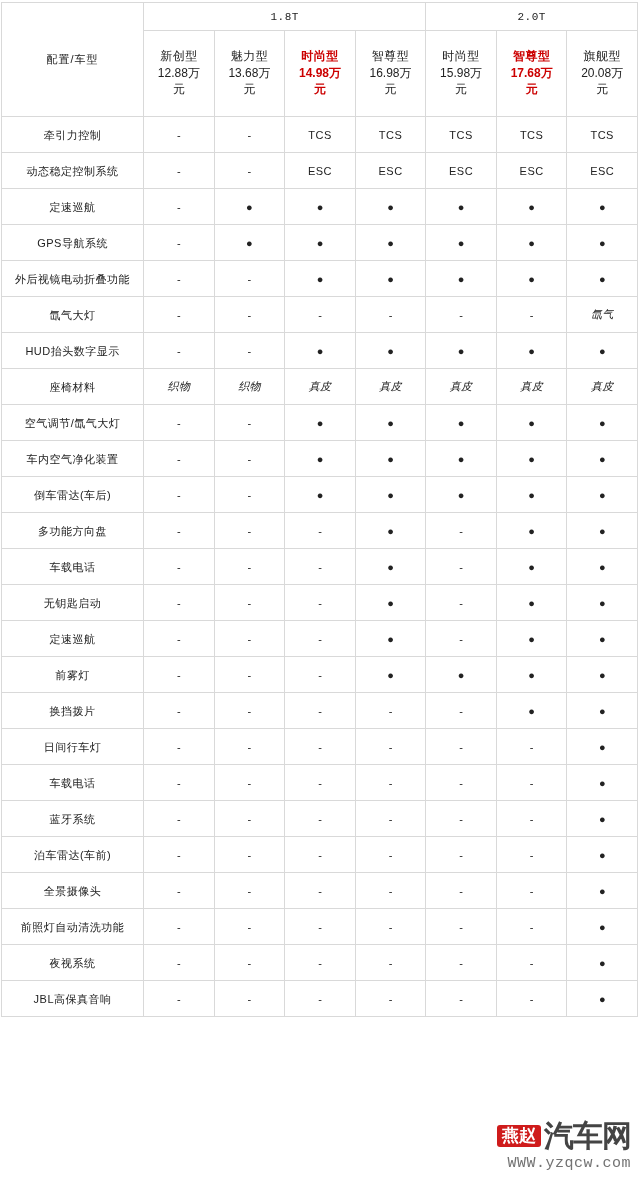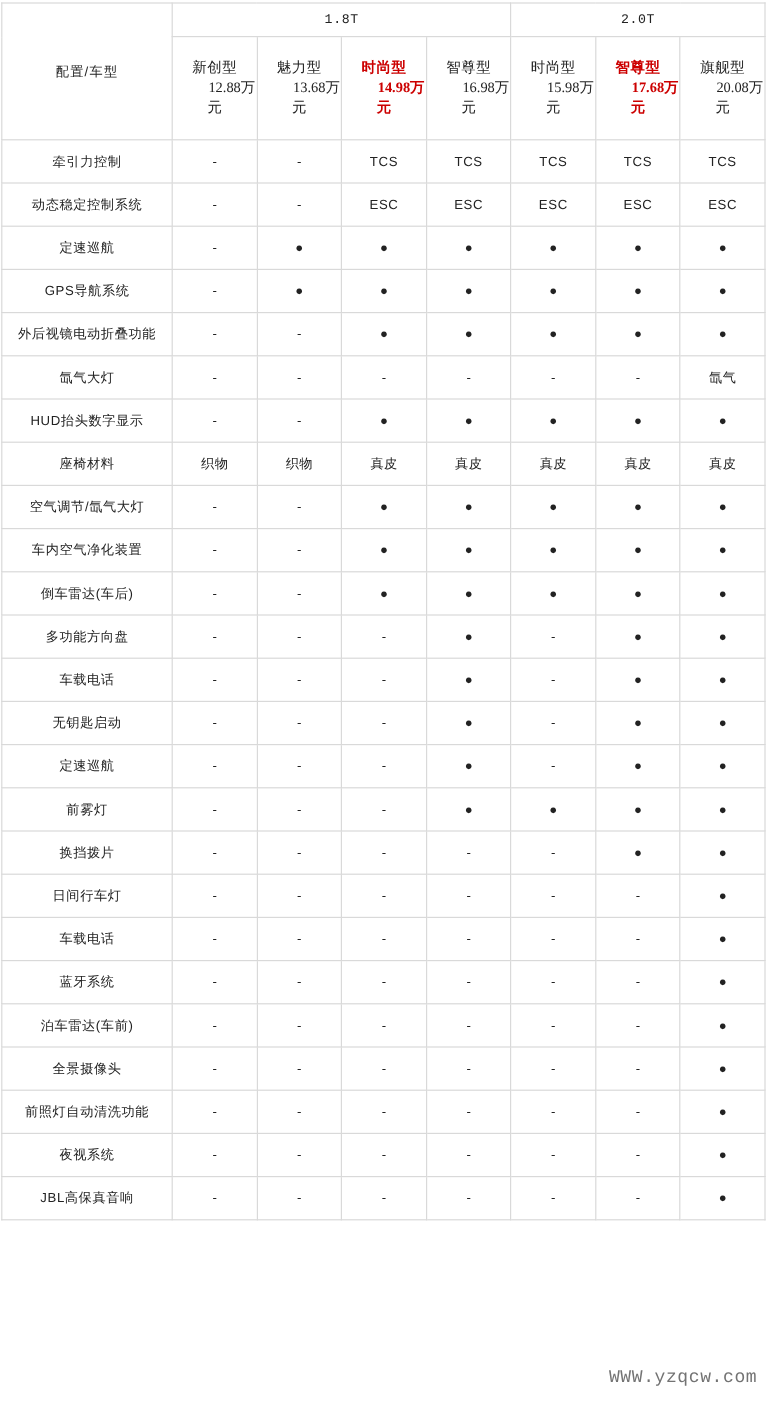--- a/index.html
+++ b/index.html
@@ -51,22 +51,21 @@
     line-height: 17px;
   }
   .trim-name {
     display: block;
     font-size: 12px;
     letter-spacing: 0.5px;
   }
   .trim-price {
     display: block;
     font-size: 12px;
-    font-family: Liberation Serif, serif;
-    text-align: right;
+    font-family: Liberation Sans, sans-serif;
   }
   .trim-price-unit {
     display: block;
     font-size: 12px;
     font-family: "Liberation Mono", monospace;
   }
   .highlight .trim-name,
   .highlight .trim-price,
   .highlight .trim-price-unit {
     color: #cc0000;
@@ -81,21 +80,21 @@
     line-height: 18px;
     padding: 6px 8px;
   }
   tbody tr { height: 36px; }
   .cell {
     font-size: 11px;
     color: #333;
   }
   .cell.dot { font-size: 13px; color: #111; }
   .cell.dash { color: #555; font-size: 12px; }
-  .cell.text { font-size: 11px; letter-spacing: 0.3px; }
+  .cell.text { font-size: 11px; letter-spacing: 0.3px; font-style: italic; }
   .cell.mono { font-family: Liberation Sans, sans-serif; font-size: 10px; letter-spacing: 0.5px; }
 
   
   .watermark {
     position: absolute;
     right: 8px;
     bottom: 10px;
     width: 160px;
     height: 56px;
     display: flex;
@@ -440,14 +439,18 @@
         <td class="cell dash">-</td>
         <td class="cell dash">-</td>
         <td class="cell dash">-</td>
         <td class="cell dash">-</td>
         <td class="cell dot">●</td>
       </tr>
     </tbody>
 </table>
 
 <div class="watermark">
+  <div class="wm-row">
+    <span class="wm-badge">燕赵</span>
+    <span class="wm-big">汽车网</span>
+  </div>
   <div class="wm-url">WWW.yzqcw.com</div>
 </div>
 
 </body></html>

